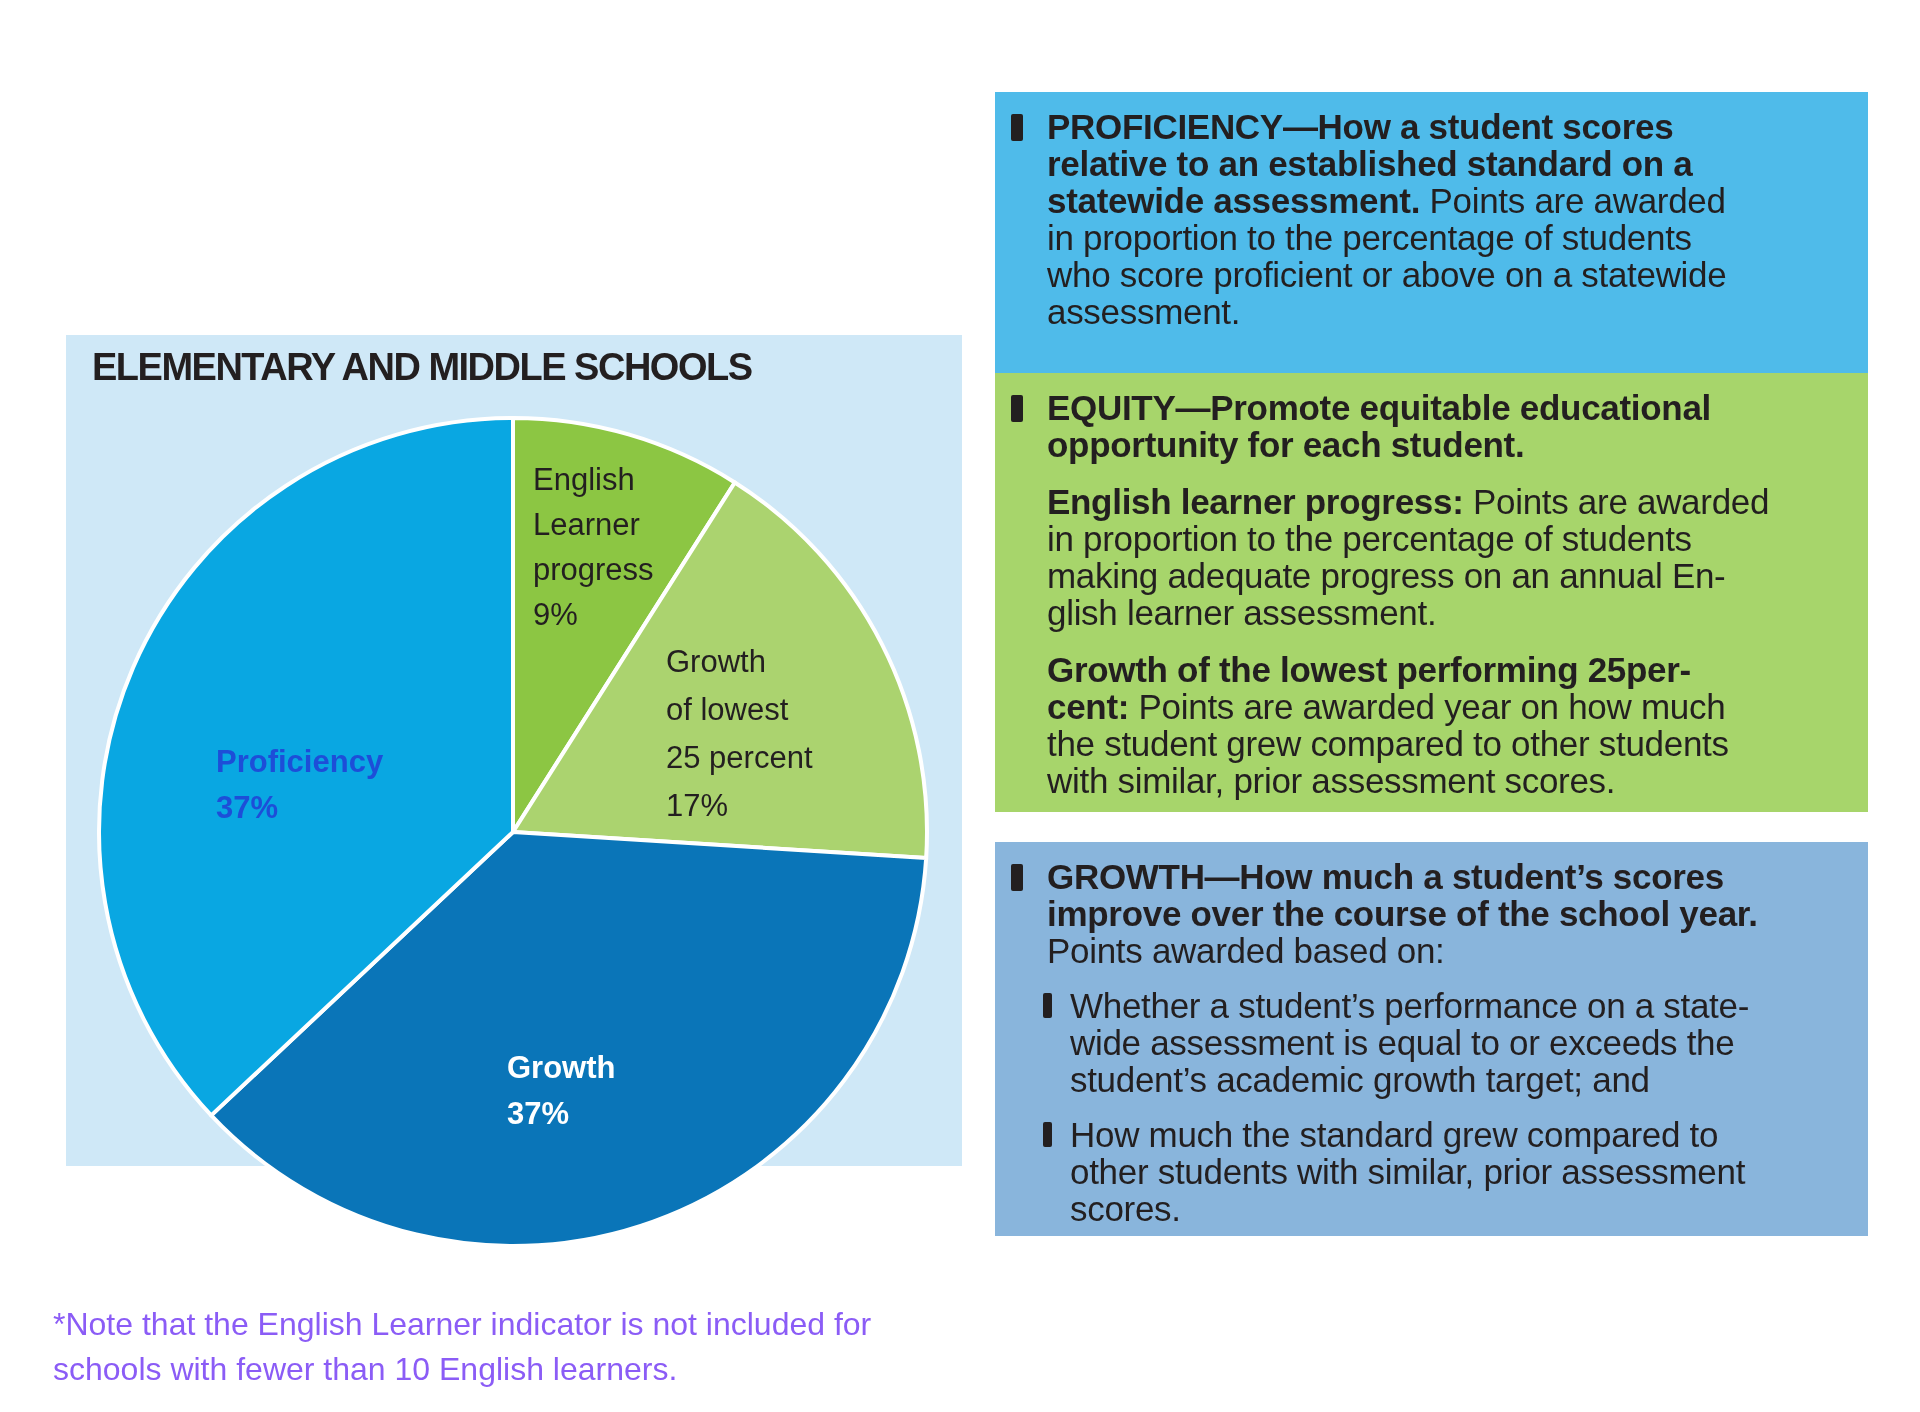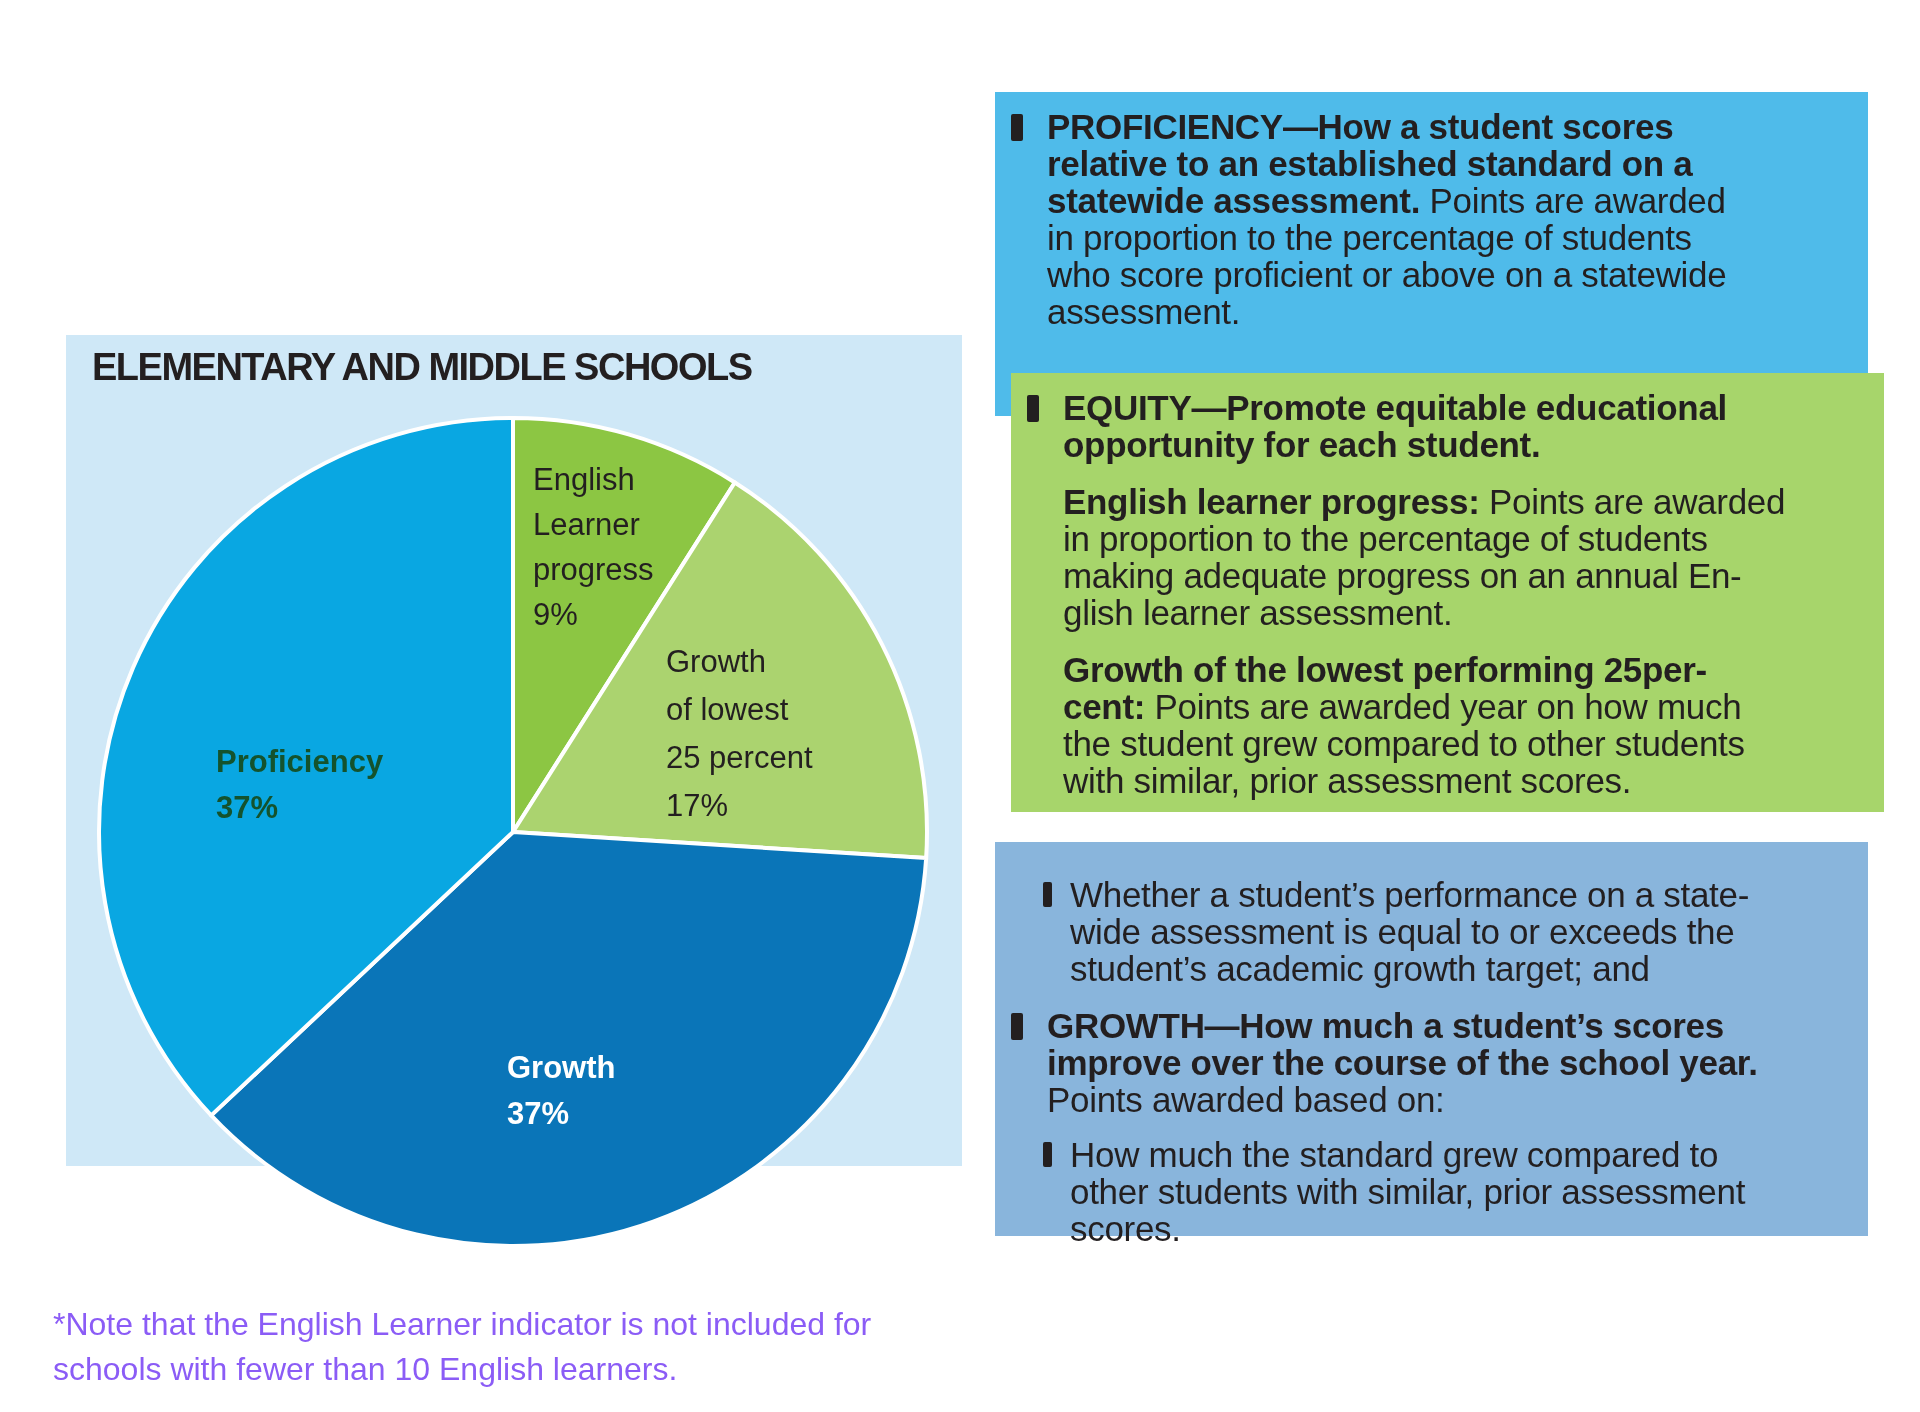--- a/index.html
+++ b/index.html
@@ -34,21 +34,21 @@
   .lbl-el{left:467px;top:122px;}
   .lbl-lowest{left:600px;top:303px;line-height:48px;}
   
   .info-box{
     position:absolute;left:995px;width:873px;
     box-sizing:border-box;
     padding:16px 20px 14px 16px;
     font-size:35px;line-height:37px;letter-spacing:-0.3px;
   }
   .box-proficiency{top:92px;height:324px;}
-  .box-equity{top:373px;height:439px;margin-left:16px;}
+  .box-equity{top:373px;height:439px;}
   .box-growth{top:842px;height:394px;}
   .para{display:flex;align-items:flex-start;margin-top:20px;}
   .para:first-child{margin-top:0;}
   .para.indent{margin-left:32px;margin-top:18px;}
   .bullet{
     flex:0 0 auto;display:inline-block;
     width:12px;height:27px;margin:6px 24px 0 0;
     background:#231F20;border-radius:2px;
   }
   .para.indent .bullet{width:9px;height:25px;margin-right:18px;}
@@ -71,21 +71,21 @@
 
     <div class="pie-wrap" id="pie">
         <svg viewBox="0 0 832 832" xmlns="http://www.w3.org/2000/svg">
           <path d="M 416 416 L 416.00 2.00 A 414 414 0 0 1 637.83 66.45 Z" fill="#8CC643" stroke="#FFFFFF" stroke-width="4" stroke-linejoin="round"></path>
           <path d="M 416 416 L 637.83 66.45 A 414 414 0 0 1 829.18 442.00 Z" fill="#ABD36F" stroke="#FFFFFF" stroke-width="4" stroke-linejoin="round"></path>
           <path d="M 416 416 L 829.18 442.00 A 414 414 0 0 1 114.21 699.40 Z" fill="#0A75B8" stroke="#FFFFFF" stroke-width="4" stroke-linejoin="round"></path>
           <path d="M 416 416 L 114.21 699.40 A 414 414 0 0 1 416.00 2.00 Z" fill="#09A7E2" stroke="#FFFFFF" stroke-width="4" stroke-linejoin="round"></path>
         </svg>
       </div>
 
-    <div class="pie-label bold lbl-proficiency" style="color: #14532d;">Proficiency
+    <div class="pie-label bold lbl-proficiency" style="color: #1d4ed8;">Proficiency
 37%</div>
 
     <div class="pie-label lbl-el" style="color: rgb(35, 31, 32);">English
 Learner
 progress
 9%</div>
 
     <div class="pie-label lbl-lowest" style="color: rgb(35, 31, 32);">Growth
 of lowest
 25 percent
@@ -120,31 +120,31 @@
 <span>glish learner assessment.</span></span>
         </div>
         <div class="para no-bullet">
           <span class="ptext"><span class="b">Growth of the lowest performing 25per-</span>
 <span class="b">cent:</span><span> Points are awarded year on how much</span>
 <span>the student grew compared to other students</span>
 <span>with similar, prior assessment scores.</span></span>
         </div>
       </div>
     <div class="info-box box-growth" style="background: rgb(137, 181, 220);">
+        <div class="para">
+          <span class="bullet"></span>
+          <span class="ptext"><span class="b">GROWTH—How much a student’s scores</span>
+<span class="b">improve over the course of the school year.</span>
+<span>Points awarded based on:</span></span>
+        </div>
         <div class="para indent">
           <span class="bullet"></span>
           <span class="ptext"><span>Whether a student’s performance on a state-</span>
 <span>wide assessment is equal to or exceeds the</span>
 <span>student’s academic growth target; and</span></span>
-        </div>
-        <div class="para">
-          <span class="bullet"></span>
-          <span class="ptext"><span class="b">GROWTH—How much a student’s scores</span>
-<span class="b">improve over the course of the school year.</span>
-<span>Points awarded based on:</span></span>
         </div>
         <div class="para indent">
           <span class="bullet"></span>
           <span class="ptext"><span>How much the standard grew compared to</span>
 <span>other students with similar, prior assessment</span>
 <span>scores.</span></span>
         </div>
       </div>
   </aside>
 

